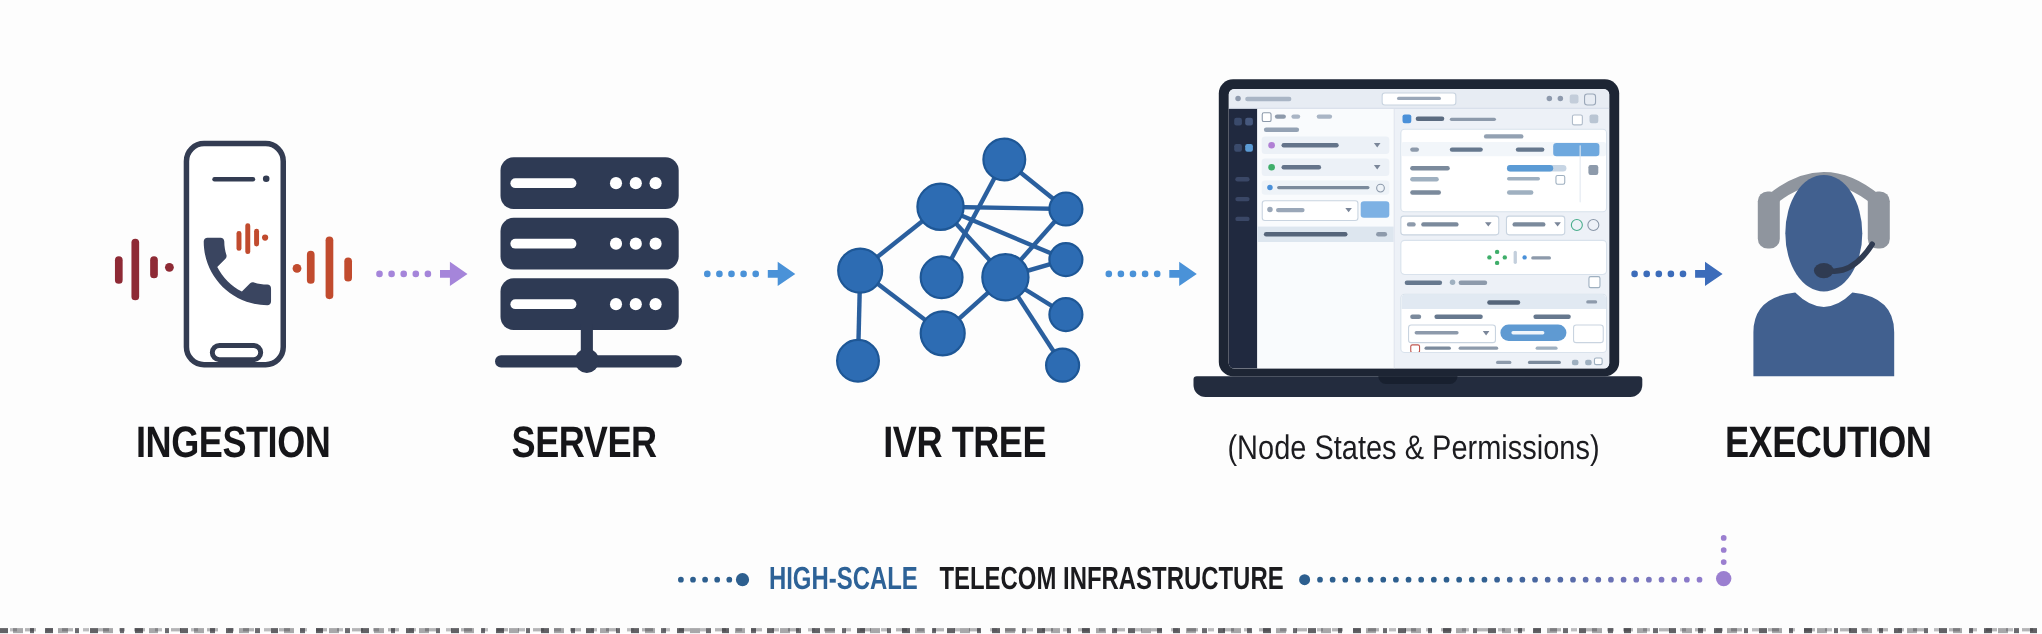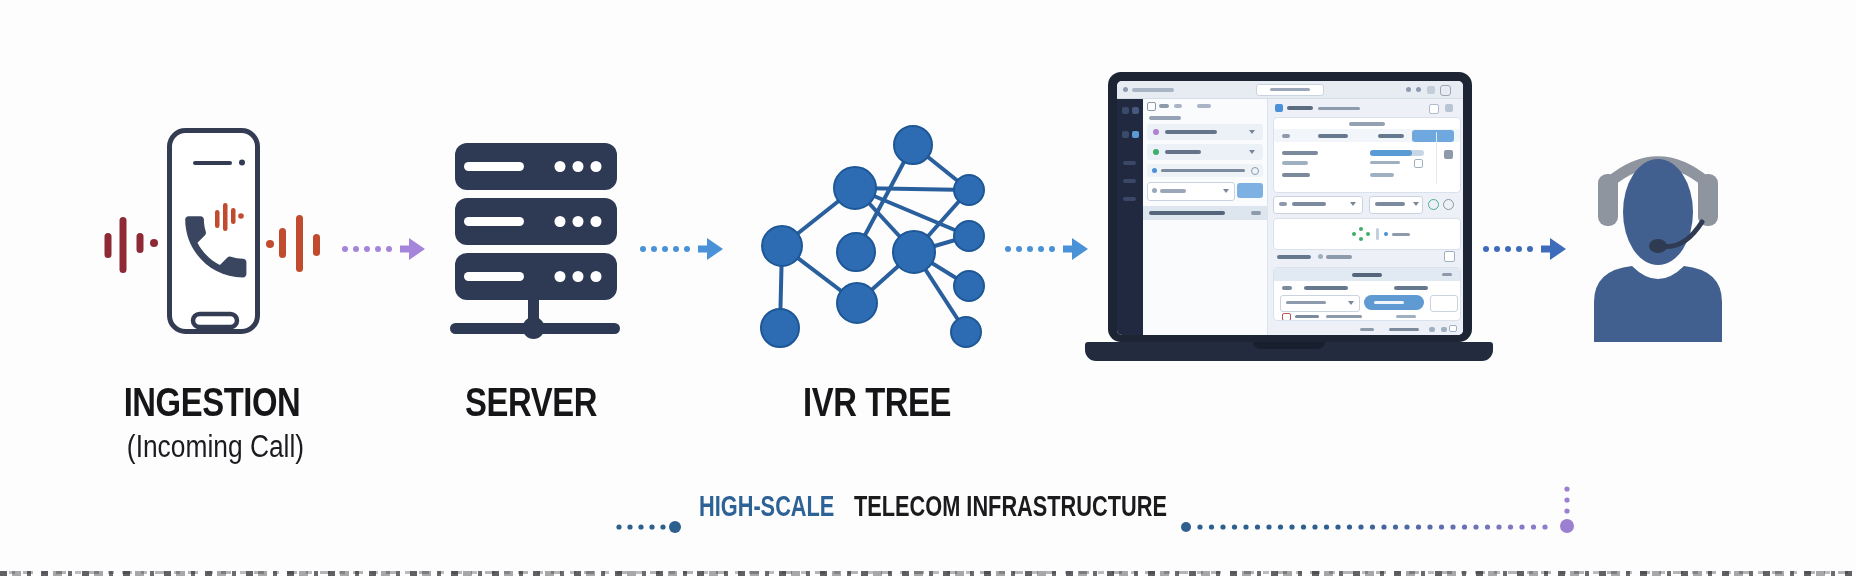--- a/index.html
+++ b/index.html
@@ -8,27 +8,27 @@
     --tree-node:#2d6cb3; --tree-stroke:#1e5796; --tree-edge:#2a5f9e;
     --headset-gray:#8f959e; --person-blue:#41608f;
     --hl:#2d6297; --ink:#1b1b1e;
   }
   html,body{margin:0;padding:0;background:#fff;}
   #canvas{position:relative;width:1856px;height:576px;background:var(--bg);overflow:hidden;
           font-family:"Liberation Sans",sans-serif;}
   svg{display:block}
   .abs{position:absolute}
   
-  .stage-label{position:absolute;transform:translateX(-50%);text-align:right;white-space:nowrap;color:#161619;}
+  .stage-label{position:absolute;transform:translateX(-50%);text-align:left;white-space:nowrap;color:#161619;}
   .stage-title{font-size:40px;font-weight:700;line-height:1;}
   .stage-title>span{display:inline-block;transform:scaleX(.82);transform-origin:center;letter-spacing:-.5px;}
   .stage-subtitle{font-size:31px;font-weight:400;line-height:1.1;margin-top:8px;color:#1c1c20;}
   .stage-subtitle>span{display:inline-block;transform:scaleX(.85);transform-origin:center;}
   
-  .banner{position:absolute;left:699px;top:489px;display:flex;gap:9px;align-items:center;
+  .banner{position:absolute;left:699px;top:509px;display:flex;gap:9px;align-items:center;
           font-size:29px;font-weight:700;line-height:34px;white-space:nowrap;}
   .banner .hl{color:var(--hl);display:inline-block;transform:scaleX(.75);transform-origin:left;}
   .banner .rest{color:var(--ink);display:inline-block;transform:scaleX(.75);transform-origin:left;margin-left:-34px;}
   
   .laptop-lid{position:absolute;left:1108px;top:72px;width:364px;height:270px;background:#1d2534;border-radius:13px;}
   .screen{position:absolute;left:9px;top:9px;right:9px;bottom:7px;background:#f3f6fa;border-radius:5px;overflow:hidden;}
   .laptop-base{position:absolute;left:1085px;top:342px;width:408px;height:19px;background:#232c3e;
                border-radius:3px 3px 11px 11px;}
   .laptop-base .notch{position:absolute;left:50%;top:0;transform:translateX(-50%);width:72px;height:7px;
                background:#18202f;border-radius:0 0 7px 7px;}
@@ -361,31 +361,32 @@
       <circle cx="1533.5" cy="527" r="2.6" fill="rgb(138,122,201)"></circle>
       <circle cx="1545" cy="527" r="2.6" fill="rgb(143,124,204)"></circle>
       <circle cx="1567" cy="526" r="7" fill="#9b7fd0"></circle>
       <circle cx="1567" cy="489" r="2.6" fill="#9b7fd0"></circle>
       <circle cx="1567" cy="500" r="2.6" fill="#9b7fd0"></circle>
       <circle cx="1567" cy="511" r="2.6" fill="#9b7fd0"></circle>
     </svg>
 
   <div class="stage-label" style="left:212px;top:382px">
     <div class="stage-title"><span>INGESTION</span></div>
-    <div class="stage-subtitle"><span>(Incoming Call)</span></div>
   </div>
   <div class="stage-label" style="left:877px;top:382px">
     <div class="stage-title"><span>IVR TREE</span></div>
   </div>
   <div class="stage-label" style="left:531px;top:382px">
     <div class="stage-title"><span>SERVER</span></div>
   </div>
   <div class="stage-label" style="left:1285px;top:382px">
+    <div class="stage-subtitle"><span>(Node States &amp; Permissions)</span></div>
   </div>
   <div class="stage-label" style="left:1662px;top:382px">
+    <div class="stage-title"><span>EXECUTION</span></div>
   </div>
 
   <div class="banner">
     <span class="hl">HIGH-SCALE</span>
     <span class="rest">TELECOM INFRASTRUCTURE</span>
   </div>
 
   <div class="torn"></div>
   <div class="torn2"></div>
 </div>

